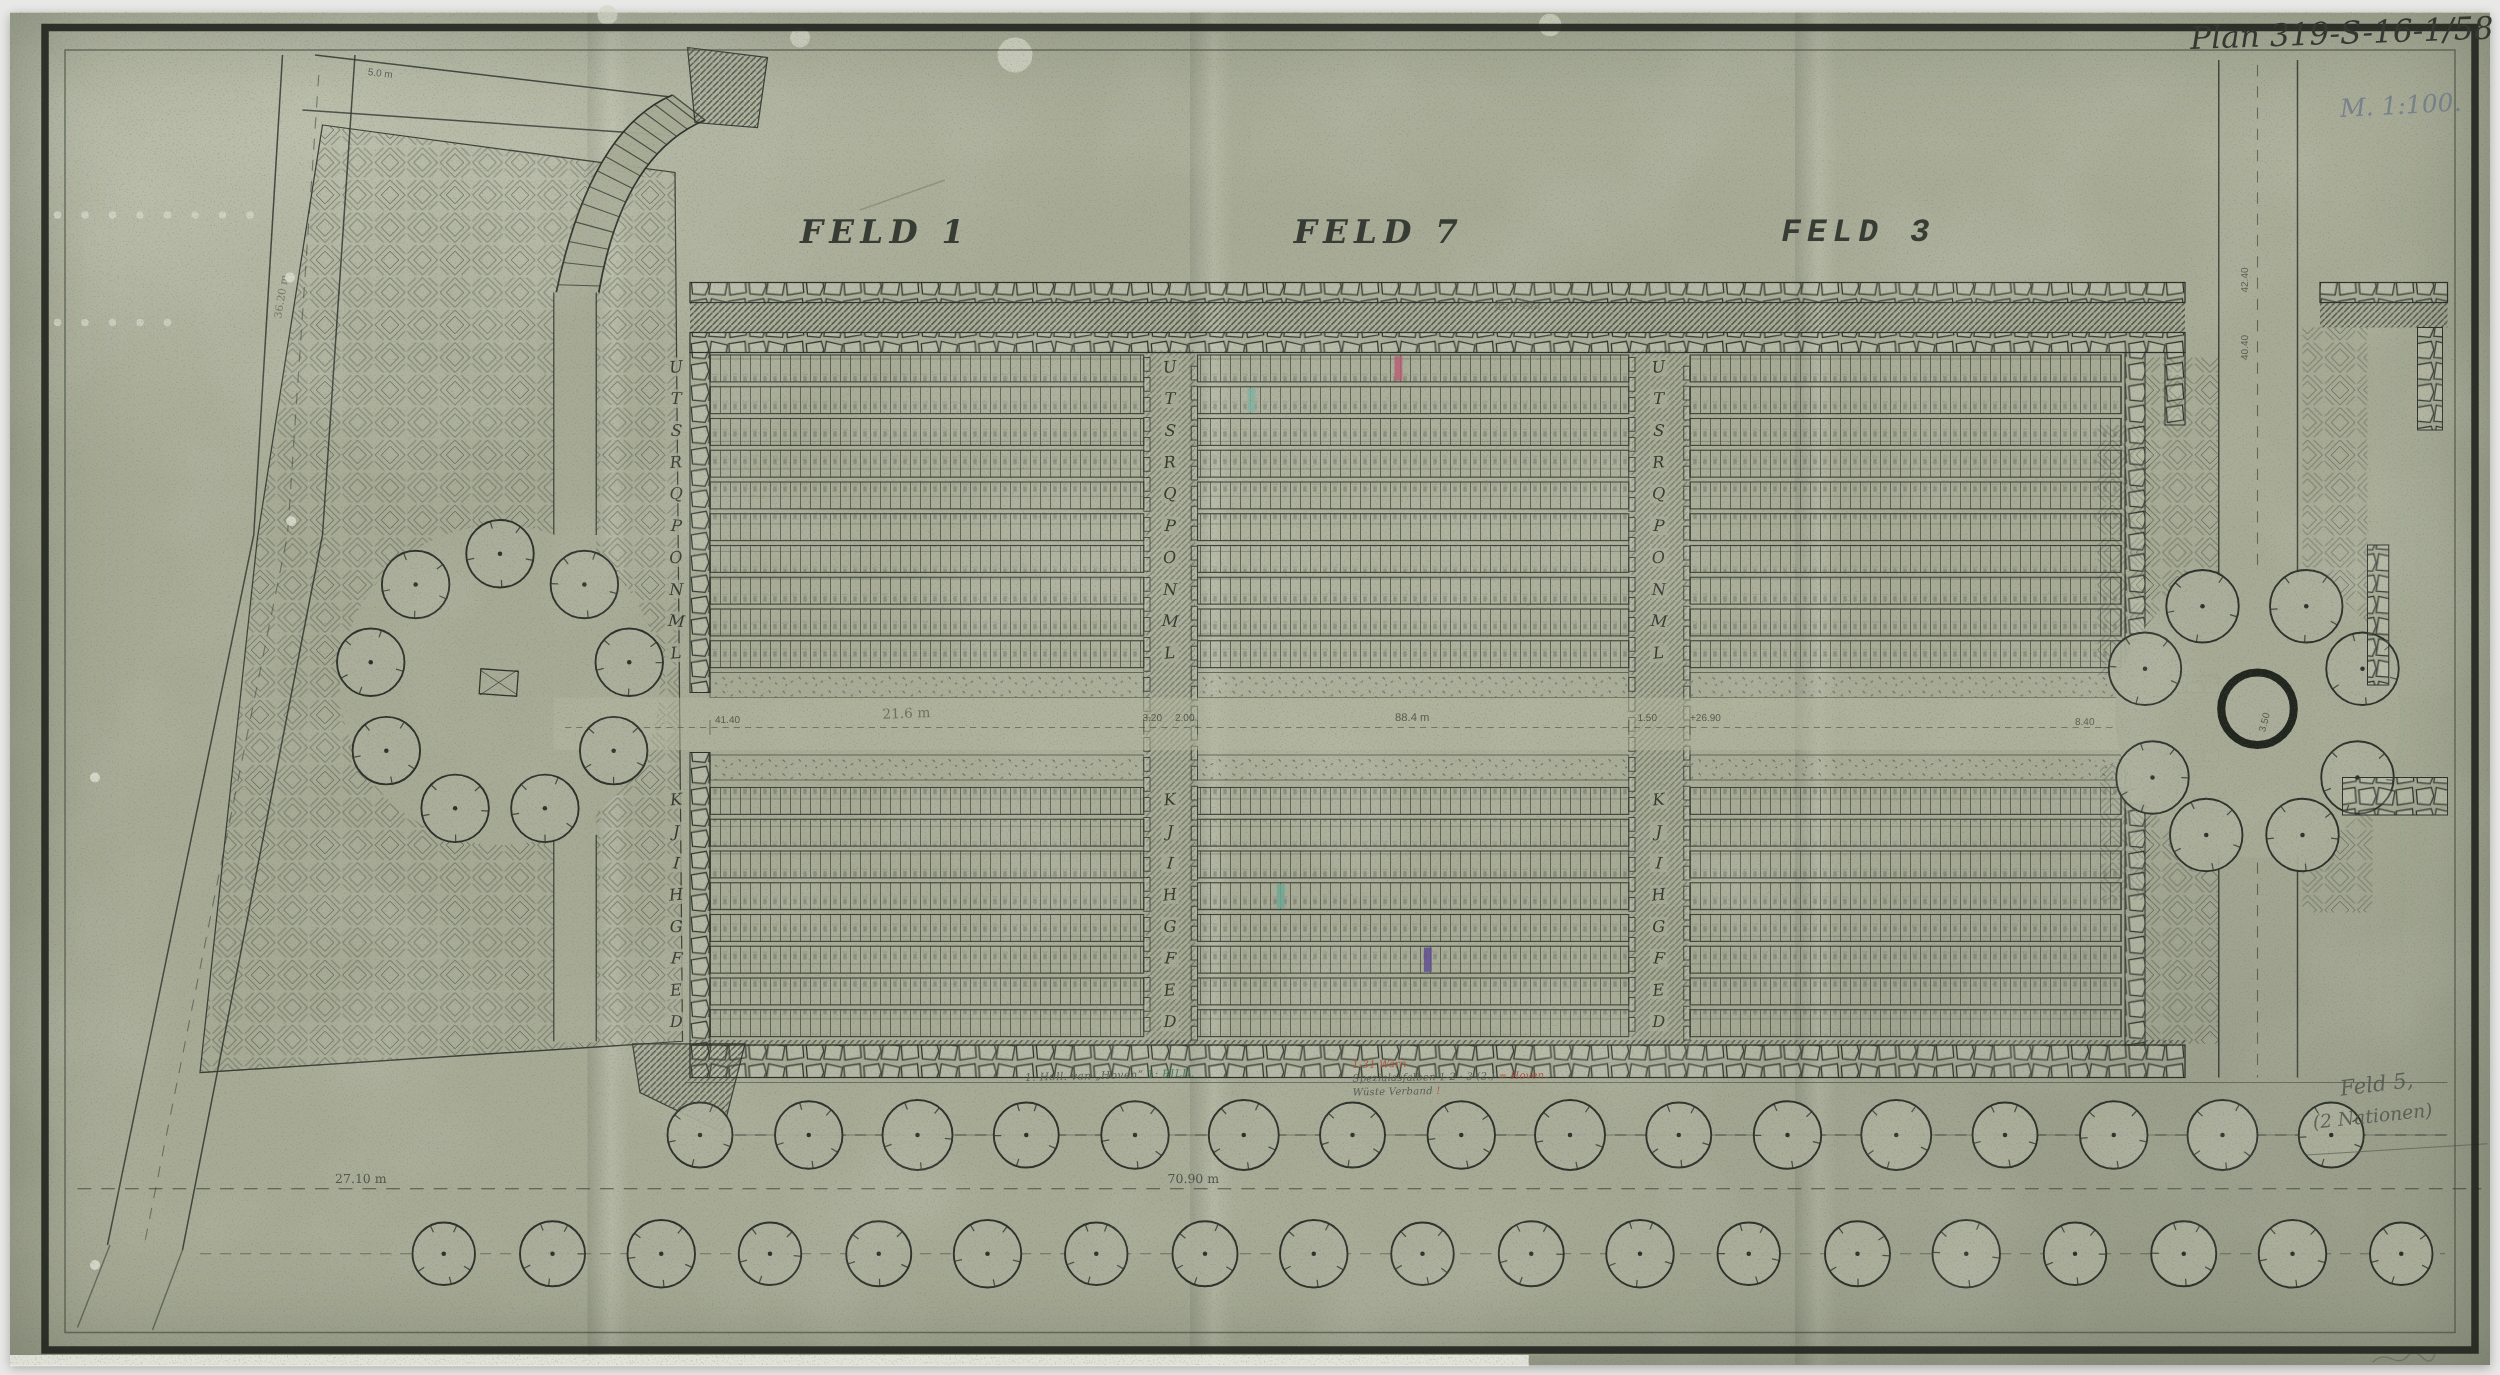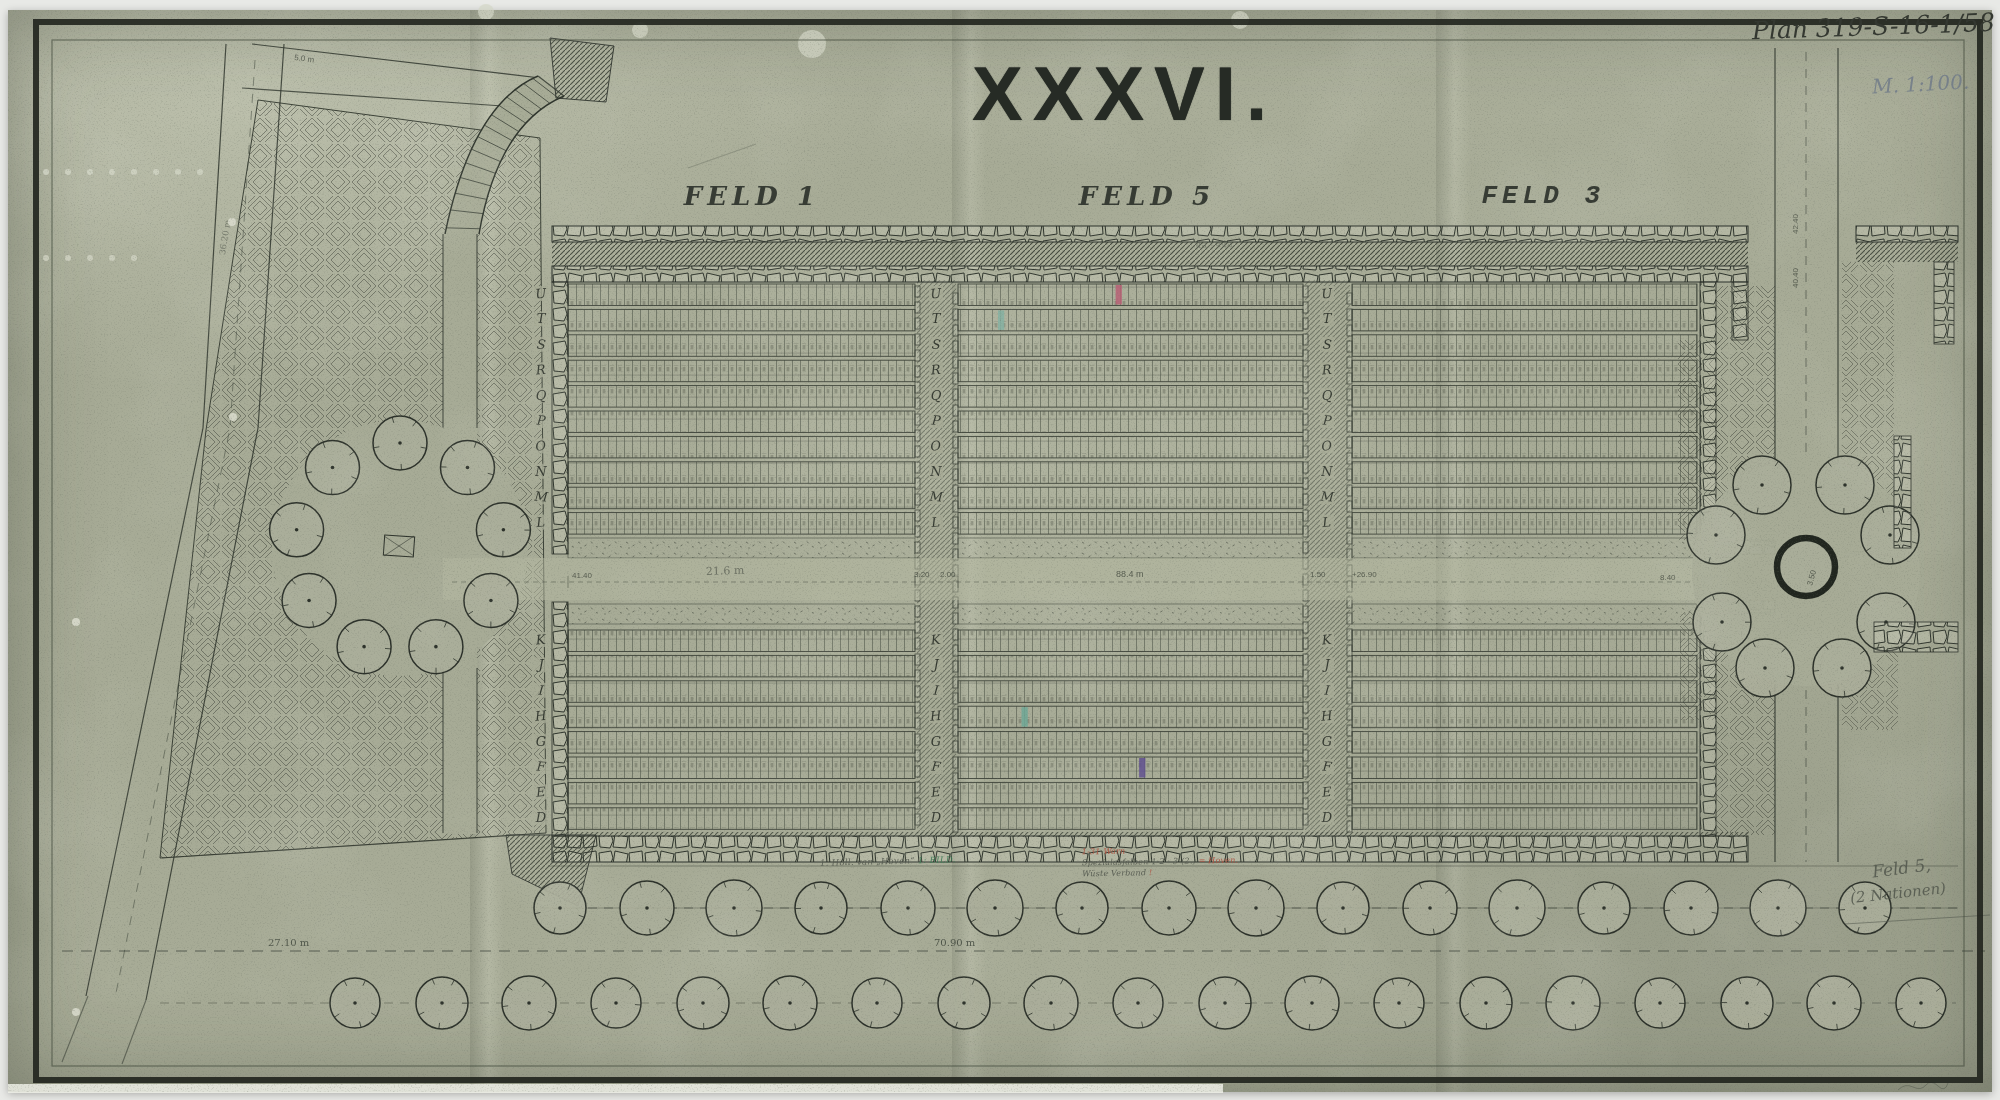--- a/index.html
+++ b/index.html
@@ -18,21 +18,21 @@
     background-size:auto,auto,auto,34px 100%,34px 100%,34px 100%,100% 160px;
     background-position:0 0,0 0,0 0,462px 0,944px 0,1428px 0,0 0;
     box-shadow: inset 0 0 90px rgba(44,50,40,.38), 0 2px 8px rgba(0,0,0,.28);}
   #paper-edge{position:absolute;left:8px;top:1084px;width:1215px;height:9px;background:#eef0e8;opacity:.85;}
   svg{position:absolute;left:0;top:0;}
   .hw{position:absolute;white-space:nowrap;pointer-events:none;}
   .ink-hand{font-family:"DejaVu Serif",serif;font-style:italic;color:#343831;}
   .pencil{font-family:"DejaVu Serif",serif;font-style:italic;color:#51564c;}
   #plan-title{left:972px;top:50px;font-size:76px;font-weight:800;letter-spacing:10px;color:#262b25;
     font-family:"Liberation Sans",sans-serif;text-shadow:0 0 1px #262b25;}
-  .field-label{width:180px;text-align:right;top:181px;font-family:"DejaVu Serif",serif;
+  .field-label{width:180px;text-align:left;top:171px;font-family:"DejaVu Serif",serif;
     font-style:italic;font-weight:bold;font-size:26px;letter-spacing:5px;color:#2b302a;opacity:.9;}
   #plan-number{left:1752px;top:12px;font-size:25px;transform:rotate(-2deg);}
   #scale-note{left:1872px;top:72px;font-size:20px;color:#6d7888;opacity:.8;transform:rotate(-3deg);
     font-family:"DejaVu Serif",serif;font-style:italic;}
   #feld5-line1{left:1872px;top:858px;font-size:17px;transform:rotate(-7deg);opacity:.85;}
   #feld5-line2{left:1850px;top:884px;font-size:15px;transform:rotate(-6deg);opacity:.85;}
   #anno-a{left:820px;top:856px;font-size:8.5px;transform:rotate(-1.5deg);opacity:.95;
     font-family:"DejaVu Serif",serif;font-style:italic;letter-spacing:.3px;}
   #anno-b{left:1082px;top:845px;font-size:8px;line-height:11px;transform:rotate(-1deg);opacity:.95;
     font-family:"DejaVu Serif",serif;font-style:italic;letter-spacing:.2px;}
@@ -1001,24 +1001,23 @@
     <g id="overlays">
       <rect x="8" y="10" width="1984" height="1082" filter="url(#mottle)" opacity="0.16"></rect>
       <rect x="8" y="10" width="1984" height="1082" filter="url(#grainD)" opacity="0.5"></rect>
       <rect x="36" y="22" width="1944" height="1058" fill="none" stroke="#20241d" stroke-width="6" opacity="0.9"></rect>
       <rect x="52" y="40" width="1912" height="1026" fill="none" stroke="#3c4237" stroke-width="1.2" opacity="0.6"></rect>
     </g>
   </svg>
 
   <div class="hw ink-hand" id="plan-number">Plan 319-S-16-1/58</div>
   <div class="hw" id="scale-note">M. 1:100.</div>
-  <div class="hw" id="plan-title">XXXVI.</div>
 
   <div class="hw field-label" style="left:640px;">FELD 1</div>
-  <div class="hw field-label" style="left:1035px;">FELD 5</div>
+  <div class="hw field-label" style="left:1035px;">FELD 7</div>
   <div class="hw field-label" style="left:1425px;font-family:Liberation Mono, monospace;">FELD 3</div>
 
   <div class="hw pencil" id="feld5-line1">Feld 5,</div>
   <div class="hw pencil" id="feld5-line2">(2 Nationen)</div>
 
   <div class="hw" id="anno-a"><span style="color: rgb(86, 91, 81);">1. Holl. van „Hoven“  </span><span style="color: rgb(63, 122, 85);">1: BILD.</span></div>
   <div class="hw" id="anno-b">
       <div><span style="color: rgb(173, 82, 64);">1-31 Warn</span></div>
       <div><span style="color: rgb(86, 91, 81);">Spezialasfalben 1-2 · 3-(2.) </span><span style="color: rgb(173, 82, 64);">= Hoven.</span></div>
       <div><span style="color: rgb(86, 91, 81);">Wüste  Verband </span><span style="color: rgb(173, 82, 64);">!</span></div>

